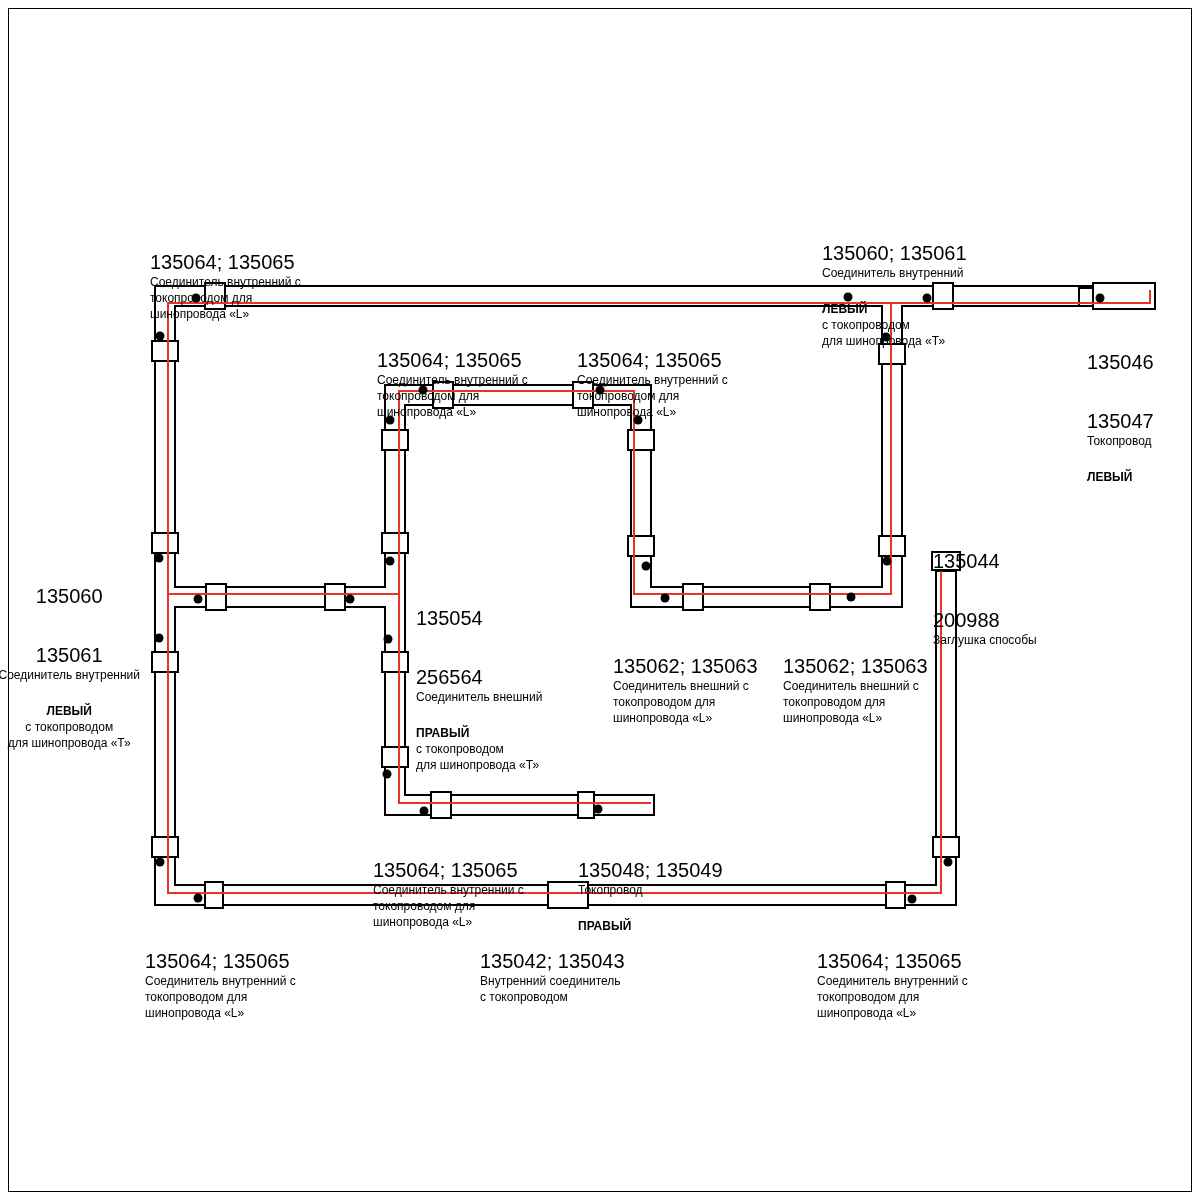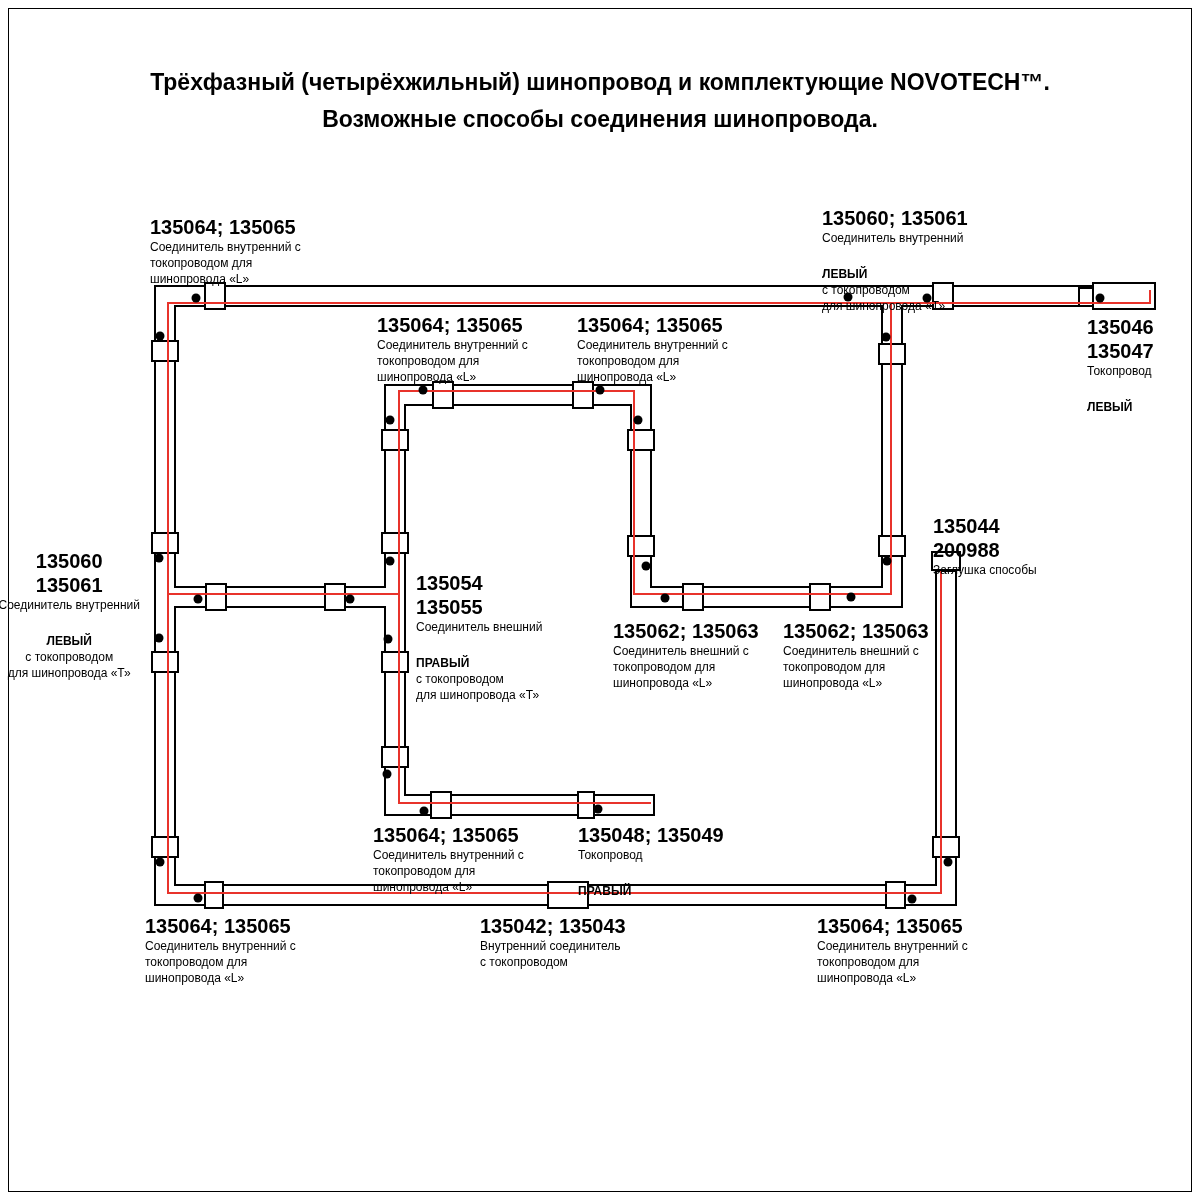--- a/index.html
+++ b/index.html
@@ -3,35 +3,31 @@
 <meta charset="utf-8">
 <style>
   html,body{margin:0;padding:0;background:#fff;}
   .page{position:relative;width:1200px;height:1200px;background:#fff;overflow:hidden;
         font-family:"Liberation Sans",sans-serif;color:#000;}
   .frame{position:absolute;left:8px;top:8px;width:1182px;height:1182px;border:1px solid #000;}
   .title{position:absolute;left:0;top:64px;width:1200px;text-align:center;
          font-weight:bold;font-size:23px;line-height:37px;}
   svg.diagram{position:absolute;left:0;top:0;}
   .lbl{position:absolute;}
-  .lbl .code{font-weight:bold;font-size:20px;line-height:24px;white-space:nowrap;}
+  .lbl .code{font-weight:normal;font-size:20px;line-height:24px;white-space:nowrap;margin-top:35px;}
   .lbl .d{font-size:12px;line-height:16px;white-space:nowrap;}
   .lbl .d.b{font-weight:bold;margin-top:20px;}
   .r{text-align:center;}
 </style>
 </head>
 <body>
 
 <div class="page">
   <div class="frame"></div>
 
-  <div class="title">
-    <div>Трёхфазный (четырёхжильный) шинопровод и комплектующие NOVOTECH™.</div>
-    <div>Возможные способы соединения шинопровода.</div>
-  </div>
 
   <svg class="diagram" width="1200" height="1200" viewBox="0 0 1200 1200">
 
     <g stroke="#000" stroke-width="22" fill="none">
       <path d="M154 296 H1156"></path>
       <path d="M165 285 V906"></path>
       <path d="M154 895 H957"></path>
       <path d="M946 570 V906"></path>
       <path d="M892 296 V597"></path>
       <path d="M630 597 H903"></path>
@@ -168,21 +164,21 @@
     <div class="code">135060</div>
     <div class="code">135061</div>
     <div class="d">Соединитель внутренний</div>
     <div class="d b">ЛЕВЫЙ</div>
     <div class="d">с токопроводом</div>
     <div class="d">для шинопровода «Т»</div>
   </div>
 
   <div class="lbl" style="left:416px;top:571px">
     <div class="code">135054</div>
-    <div class="code">135055</div>
+    <div class="code">256564</div>
     <div class="d">Соединитель внешний</div>
     <div class="d b">ПРАВЫЙ</div>
     <div class="d">с токопроводом</div>
     <div class="d">для шинопровода «Т»</div>
   </div>
 
   <div class="lbl" style="left:933px;top:514px">
     <div class="code">135044</div>
     <div class="code">200988</div>
     <div class="d">Заглушка способы</div>

